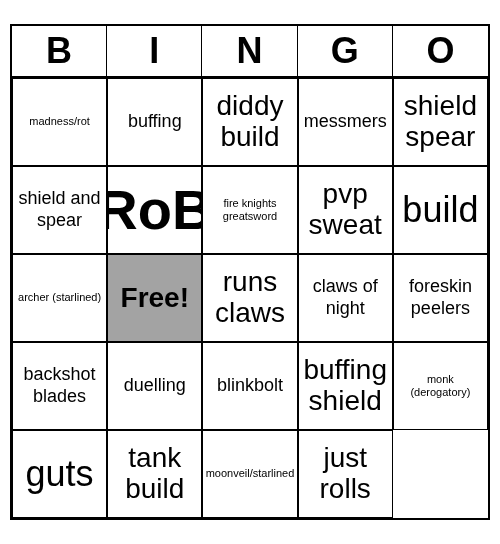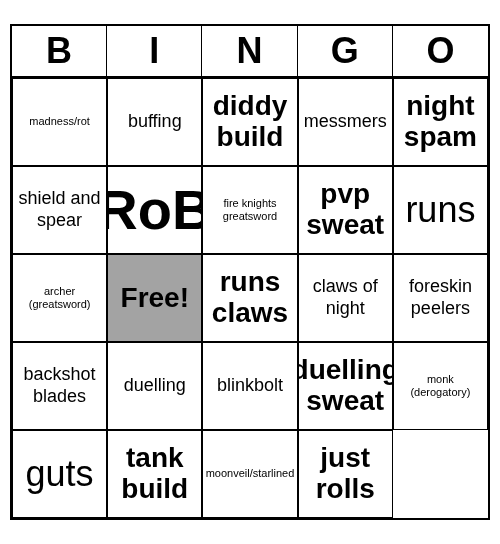--- a/index.html
+++ b/index.html
@@ -45,21 +45,21 @@
       position: relative;
       overflow: hidden;
     }
     .bingo-cell .main-text {
       font-size: 18px;
       font-weight: normal;
       line-height: 1.2;
     }
     .bingo-cell .large-text {
       font-size: 28px;
-      font-weight: bold;
+      font-weight: normal;
       line-height: 1.1;
     }
     .bingo-cell .xl-text {
       font-size: 36px;
       font-weight: normal;
       line-height: 1.1;
     }
     .bingo-cell .small-text {
       font-size: 11px;
       line-height: 1.2;
@@ -95,39 +95,39 @@
       <div class="bingo-cell">
         <span class="main-text">buffing</span>
       </div>
       <div class="bingo-cell">
         <span class="large-text">diddy build</span>
       </div>
       <div class="bingo-cell">
         <span class="main-text">messmers</span>
       </div>
       <div class="bingo-cell">
-        <span class="large-text">night spam</span>
+        <span class="large-text">shield spear</span>
       </div>
       <div class="bingo-cell">
         <span class="main-text">shield and spear</span>
       </div>
       <div class="bingo-cell">
         <span class="rob-text">RoB</span>
       </div>
       <div class="bingo-cell">
         <span class="small-text">fire knights greatsword</span>
       </div>
       <div class="bingo-cell">
         <span class="large-text">pvp sweat</span>
       </div>
       <div class="bingo-cell">
-        <span class="xl-text">runs</span>
+        <span class="xl-text">build</span>
       </div>
       <div class="bingo-cell">
-        <span class="small-text">archer (greatsword)</span>
+        <span class="small-text">archer (starlined)</span>
       </div>
       <div class="bingo-cell free-cell">
         <span class="free-text" style="font-weight: bold; font-size: 28px;">Free!</span>
       </div>
       <div class="bingo-cell">
         <span class="large-text">runs claws</span>
       </div>
       <div class="bingo-cell">
         <span class="main-text">claws of night</span>
       </div>
@@ -137,21 +137,21 @@
       <div class="bingo-cell">
         <span class="main-text">backshot blades</span>
       </div>
       <div class="bingo-cell">
         <span class="main-text">duelling</span>
       </div>
       <div class="bingo-cell">
         <span class="main-text">blinkbolt</span>
       </div>
       <div class="bingo-cell">
-        <span class="large-text">duelling sweat</span>
+        <span class="large-text">buffing shield</span>
       </div>
       <div class="bingo-cell">
         <span class="small-text">monk (derogatory)</span>
       </div>
       <div class="bingo-cell">
         <span class="xl-text">guts</span>
       </div>
       <div class="bingo-cell">
         <span class="large-text">tank build</span>
       </div>

